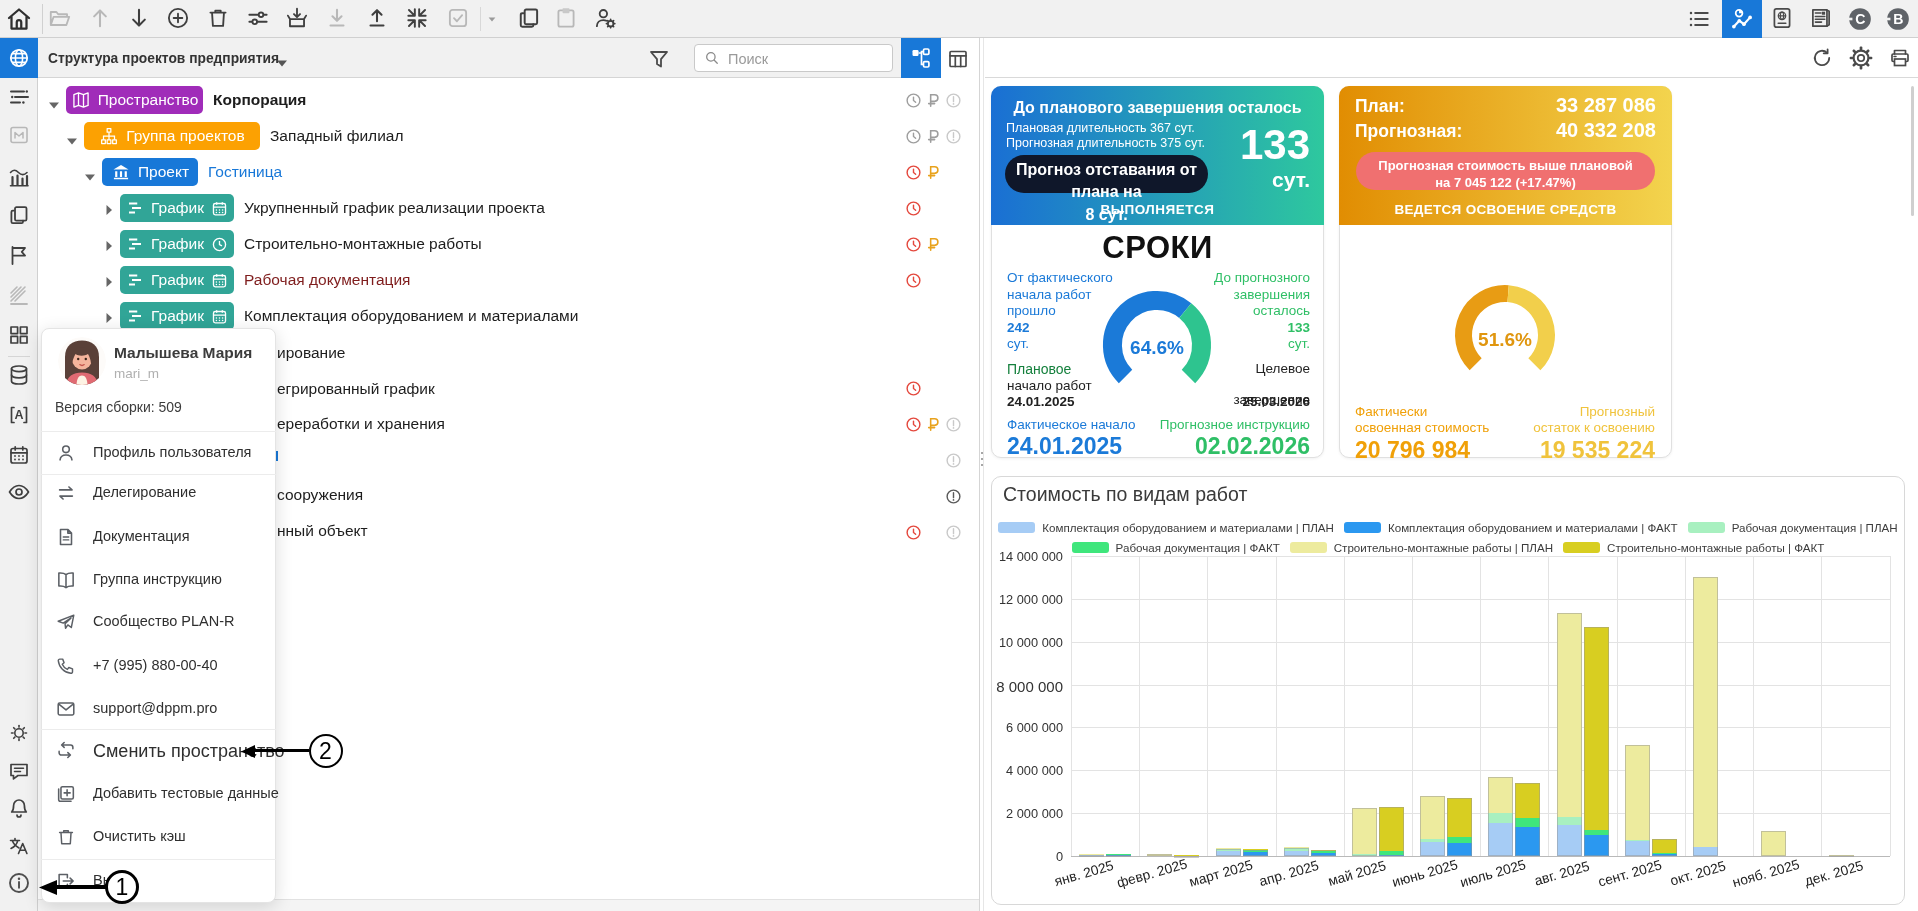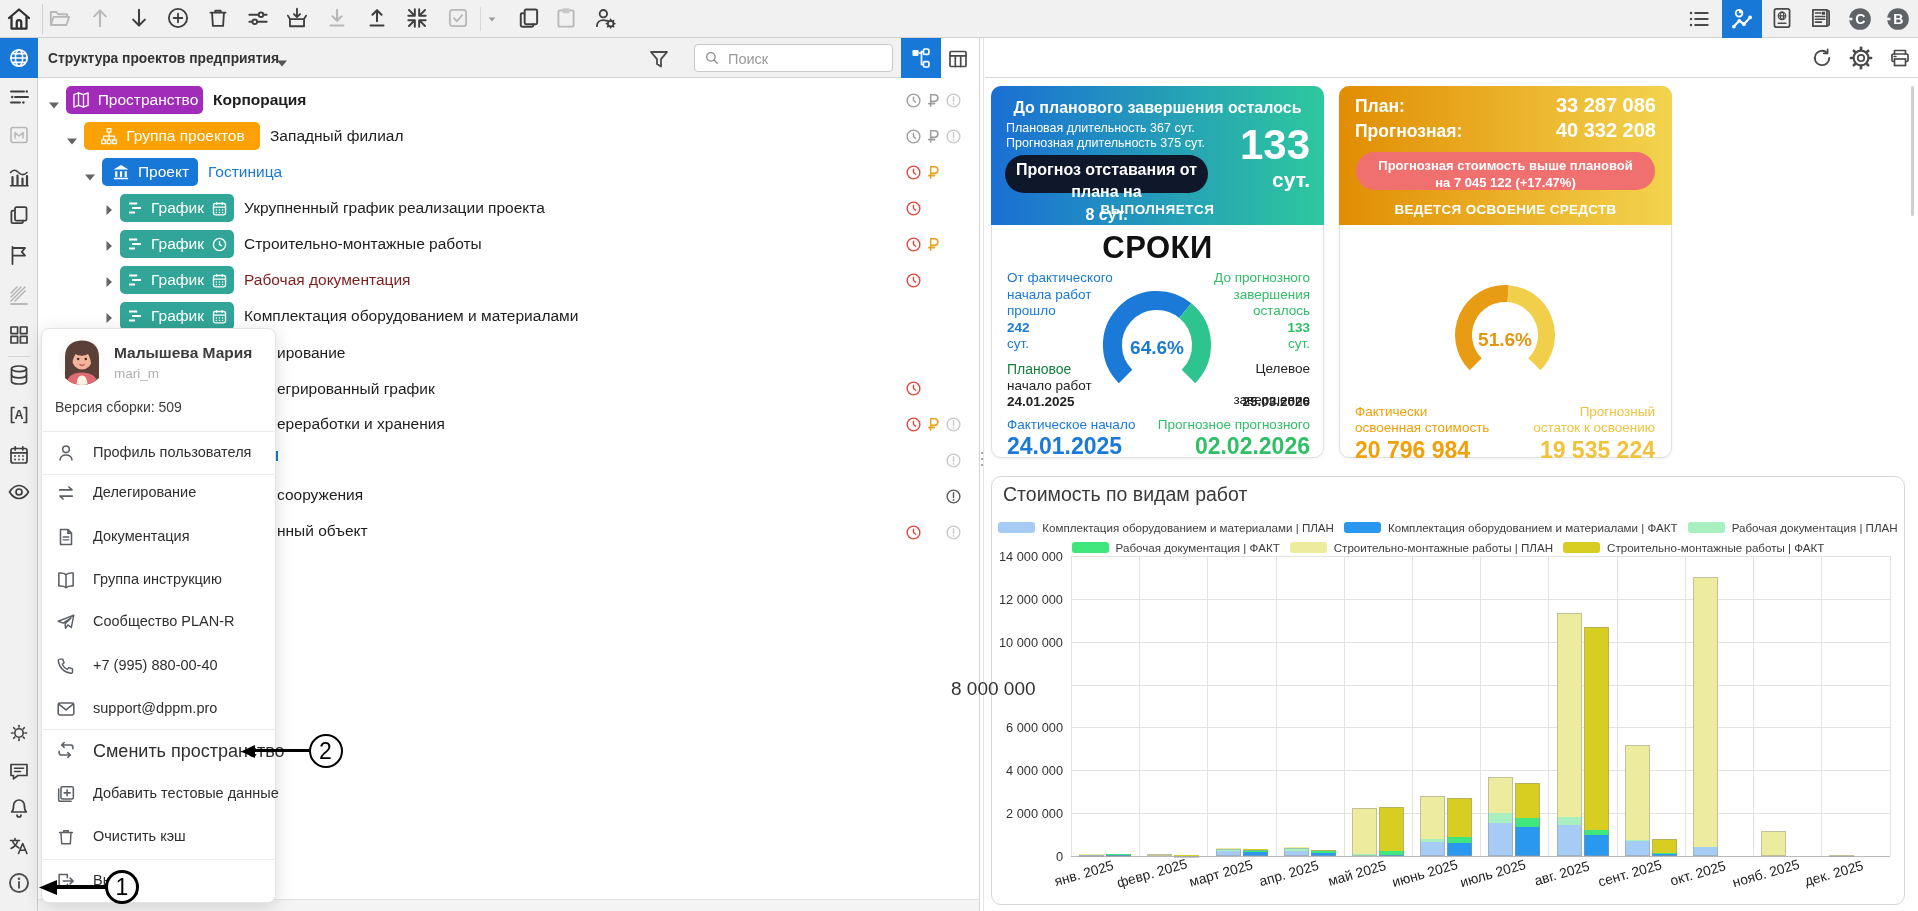--- a/index.html
+++ b/index.html
@@ -479,21 +479,21 @@
     <div class="t" style="left:1007px;top:336.0px;font-size:13.5px;color:#1b7ad8">сут.</div>
     <div class="t" style="left:1158px;top:336.0px;width:152px;text-align:right;font-size:13.5px;color:#2fbf66">сут.</div>
     <div class="t" style="left:1007px;top:361.0px;font-size:14px;color:#15803d">Плановое</div>
     <div class="t" style="left:1158px;top:361.0px;width:152px;text-align:right;font-size:13.5px;color:#222">Целевое</div>
     <div class="t" style="left:1007px;top:377.5px;font-size:13.5px;color:#222">начало работ</div>
     <div class="t" style="left:1158px;top:392px;width:152px;text-align:right;font-size:13.5px;color:#222">завершение</div>
     <div class="t" style="left:1007px;top:394.0px;font-size:13.5px;color:#222"><b>24.01.2025</b></div>
     <div class="t" style="left:1158px;top:394.0px;width:152px;text-align:right;font-size:13.5px;color:#222"><b>25.03.2026</b></div>
     <div class="t" style="left:1007px;top:417px;font-size:13.5px;color:#1b7ad8">Фактическое начало</div>
     <div class="t" style="left:1007px;top:433px;font-size:23px;font-weight:bold;color:#1b7ad8">24.01.2025</div>
-    <div class="t" style="left:1100px;top:417px;width:210px;text-align:right;font-size:13.5px;color:#2fbf66">Прогнозное прогнозного</div>
+    <div class="t" style="left:1100px;top:417px;width:210px;text-align:right;font-size:13.5px;color:#2fbf66">Прогнозное инструкцию</div>
     <div class="t" style="left:1100px;top:433px;width:210px;text-align:right;font-size:23px;font-weight:bold;color:#2fbf66">02.02.2026</div>
     <div class="a" style="left:1097px;top:285px;width:120px;height:120px;"><svg width="120" height="120" viewBox="0 0 120 120" style="">
         <path d="M28.53 91.47 A44.5 44.5 0 0 1 88.26 25.62" stroke="#1b7ad8" stroke-width="19" fill="none"></path>
         <path d="M88.26 25.62 A44.5 44.5 0 0 1 91.47 91.47" stroke="#2ec48f" stroke-width="19" fill="none"></path>
       </svg></div>
     <div class="t" style="left:1097px;top:337px;width:120px;text-align:center;font-size:19px;font-weight:bold;color:#1b7ad8">64.6%</div>
     <div class="a" style="left:1339px;top:86px;width:333px;height:372px;background:#fff;border:1px solid #e0e0e0;border-radius:10px;box-shadow:0 1px 3px rgba(0,0,0,.06);"></div>
     <div class="a" style="left:1339px;top:86px;width:333px;height:139px;background:linear-gradient(90deg,#e18d02,#f3d44e);border-radius:10px 10px 0 0;"></div>
     <div class="t" style="left:1355px;top:96px;font-size:17.5px;font-weight:bold;color:#fff">План:</div>
     <div class="t" style="left:1355px;top:121px;font-size:17.5px;font-weight:bold;color:#fff">Прогнозная:</div>
@@ -544,21 +544,21 @@
     </div>
     <div class="a" style="left:1071.0px;top:856.0px;width:818.5px;height:1px;background:#b9b9b9;"></div>
     <div class="t" style="left:951.0px;top:849.0px;width:112px;text-align:right;font-size:12.8px;color:#333">0</div>
     <div class="a" style="left:1071.0px;top:813.1428px;width:818.5px;height:1px;background:#e3e3e3;"></div>
     <div class="t" style="left:951.0px;top:806.1428px;width:112px;text-align:right;font-size:12.8px;color:#333">2 000 000</div>
     <div class="a" style="left:1071.0px;top:770.2856px;width:818.5px;height:1px;background:#e3e3e3;"></div>
     <div class="t" style="left:951.0px;top:763.2856px;width:112px;text-align:right;font-size:12.8px;color:#333">4 000 000</div>
     <div class="a" style="left:1071.0px;top:727.4284px;width:818.5px;height:1px;background:#e3e3e3;"></div>
     <div class="t" style="left:951.0px;top:720.4284px;width:112px;text-align:right;font-size:12.8px;color:#333">6 000 000</div>
     <div class="a" style="left:1071.0px;top:684.5712px;width:818.5px;height:1px;background:#e3e3e3;"></div>
-    <div class="t" style="left:951.0px;top:677.5712px;width:112px;text-align:left;font-size:19px;color:#333">8 000 000</div>
+    <div class="t" style="left:951.0px;top:677.5712px;width:112px;text-align:right;font-size:15px;color:#333">8 000 000</div>
     <div class="a" style="left:1071.0px;top:641.7139999999999px;width:818.5px;height:1px;background:#e3e3e3;"></div>
     <div class="t" style="left:951.0px;top:634.7139999999999px;width:112px;text-align:right;font-size:12.8px;color:#333">10 000 000</div>
     <div class="a" style="left:1071.0px;top:598.8568px;width:818.5px;height:1px;background:#e3e3e3;"></div>
     <div class="t" style="left:951.0px;top:591.8568px;width:112px;text-align:right;font-size:12.8px;color:#333">12 000 000</div>
     <div class="a" style="left:1071.0px;top:555.9996px;width:818.5px;height:1px;background:#e3e3e3;"></div>
     <div class="t" style="left:951.0px;top:548.9996px;width:112px;text-align:right;font-size:12.8px;color:#333">14 000 000</div>
     <div class="a" style="left:1071.0px;top:555.9996px;width:1px;height:300.0004px;background:#e3e3e3;"></div>
     <div class="a" style="left:1139.2083333333333px;top:555.9996px;width:1px;height:300.0004px;background:#e3e3e3;"></div>
     <div class="a" style="left:1207.4166666666667px;top:555.9996px;width:1px;height:300.0004px;background:#e3e3e3;"></div>
     <div class="a" style="left:1275.625px;top:555.9996px;width:1px;height:300.0004px;background:#e3e3e3;"></div>

